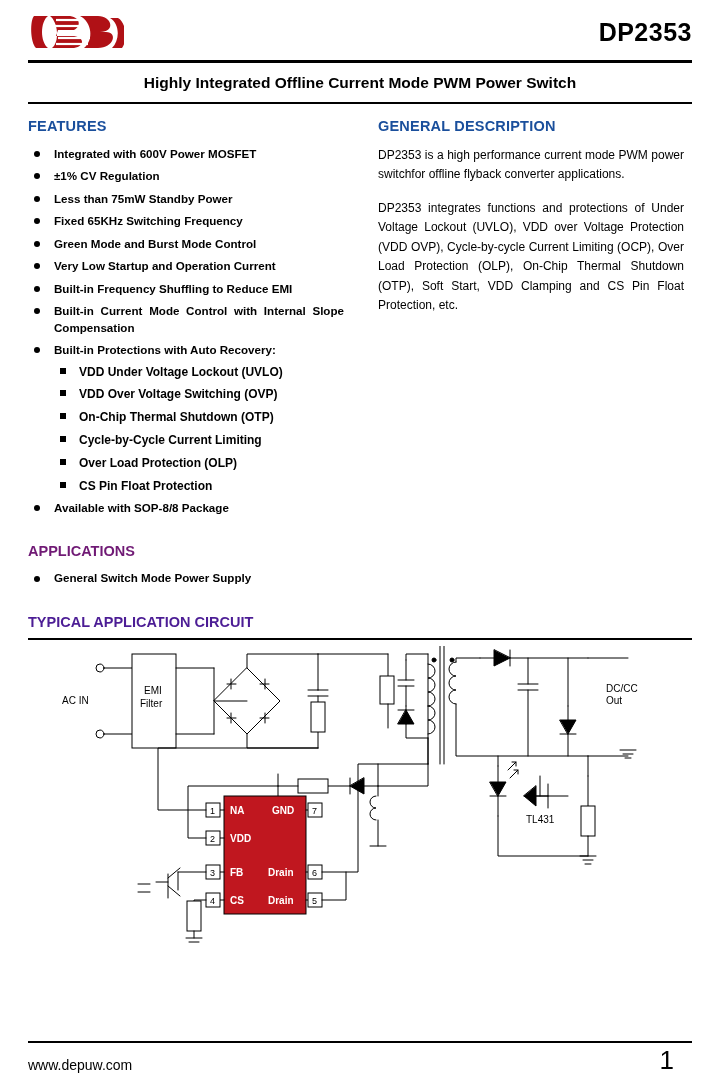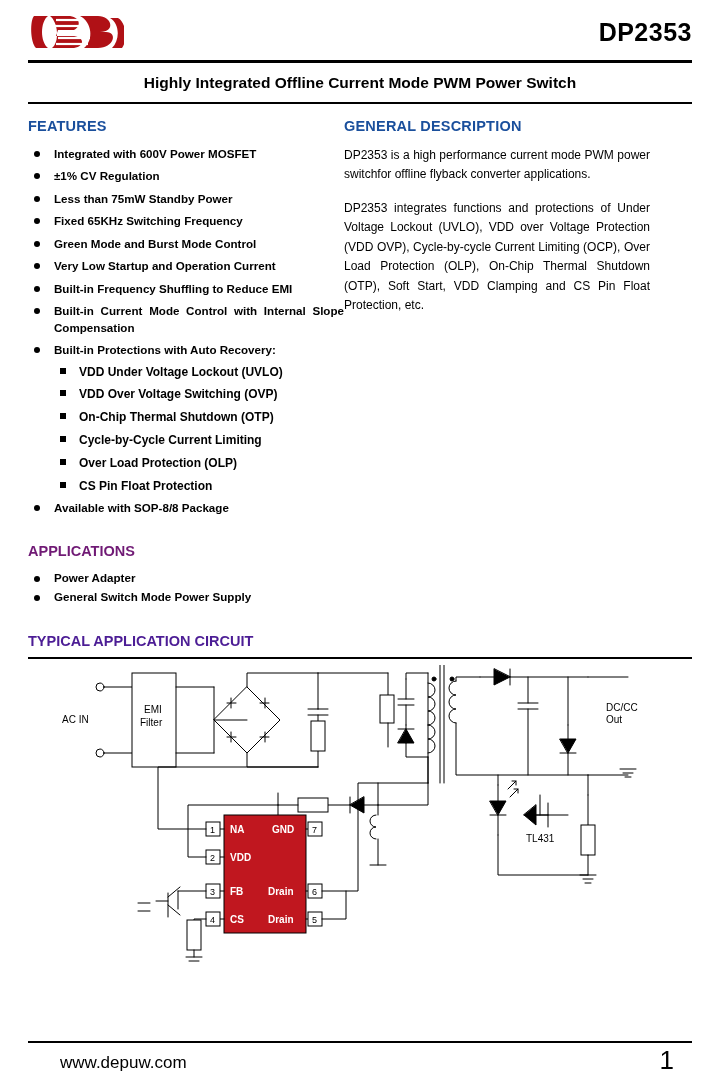--- a/index.html
+++ b/index.html
@@ -56,20 +56,21 @@
     padding: 11px 0 10px 0;
   }
   .title-rule {
     border-top: 2px solid #000;
     margin-bottom: 14px;
   }
 
   
   .cols {
     display: flex;
+    gap: 34px;
   }
   .col-left { width: 316px; }
   .col-right { width: 306px; }
 
   .section-head {
     color: #1a4f9c;
     font-size: 14.5px;
     font-weight: bold;
     letter-spacing: 0.2px;
     margin: 0 0 12px 0;
@@ -188,24 +189,23 @@
   .footer-rule {
     border-top: 2px solid #000;
     margin-bottom: 4px;
   }
   .footer-row {
     display: flex;
     align-items: flex-end;
     justify-content: space-between;
   }
   .footer-url {
-    font-size: 17px;
+    font-size: 14px;
     color: #000;
     text-decoration: none;
-    margin-left: 32px;
   }
   .page-num {
     font-size: 26px;
     font-weight: normal;
     line-height: 1;
     padding-right: 18px;
   }
 </style>
 </head>
 <body>
@@ -258,21 +258,20 @@
             <li>Cycle-by-Cycle Current Limiting</li>
             <li>Over Load Protection (OLP)</li>
             <li>CS Pin Float Protection</li>
           </ul>
         </li>
         <li>Available with SOP-8/8 Package</li>
       </ul>
 
       <div class="apps-head">APPLICATIONS</div>
       <ul class="apps">
-        <li>Power Adapter</li>
         <li>General Switch Mode Power Supply</li>
       </ul>
     </div>
 
     <div class="col-right">
       <div class="section-head">GENERAL DESCRIPTION</div>
       <p class="desc-p">DP2353 is a high performance current mode PWM power switchfor offline flyback converter applications.</p>
       <p class="desc-p">DP2353 integrates functions and protections of Under Voltage Lockout (UVLO), VDD over Voltage Protection (VDD OVP), Cycle-by-cycle Current Limiting (OCP), Over Load Protection (OLP), On-Chip Thermal Shutdown (OTP), Soft Start, VDD Clamping and CS Pin Float Protection, etc.</p>
     </div>
   </div>

